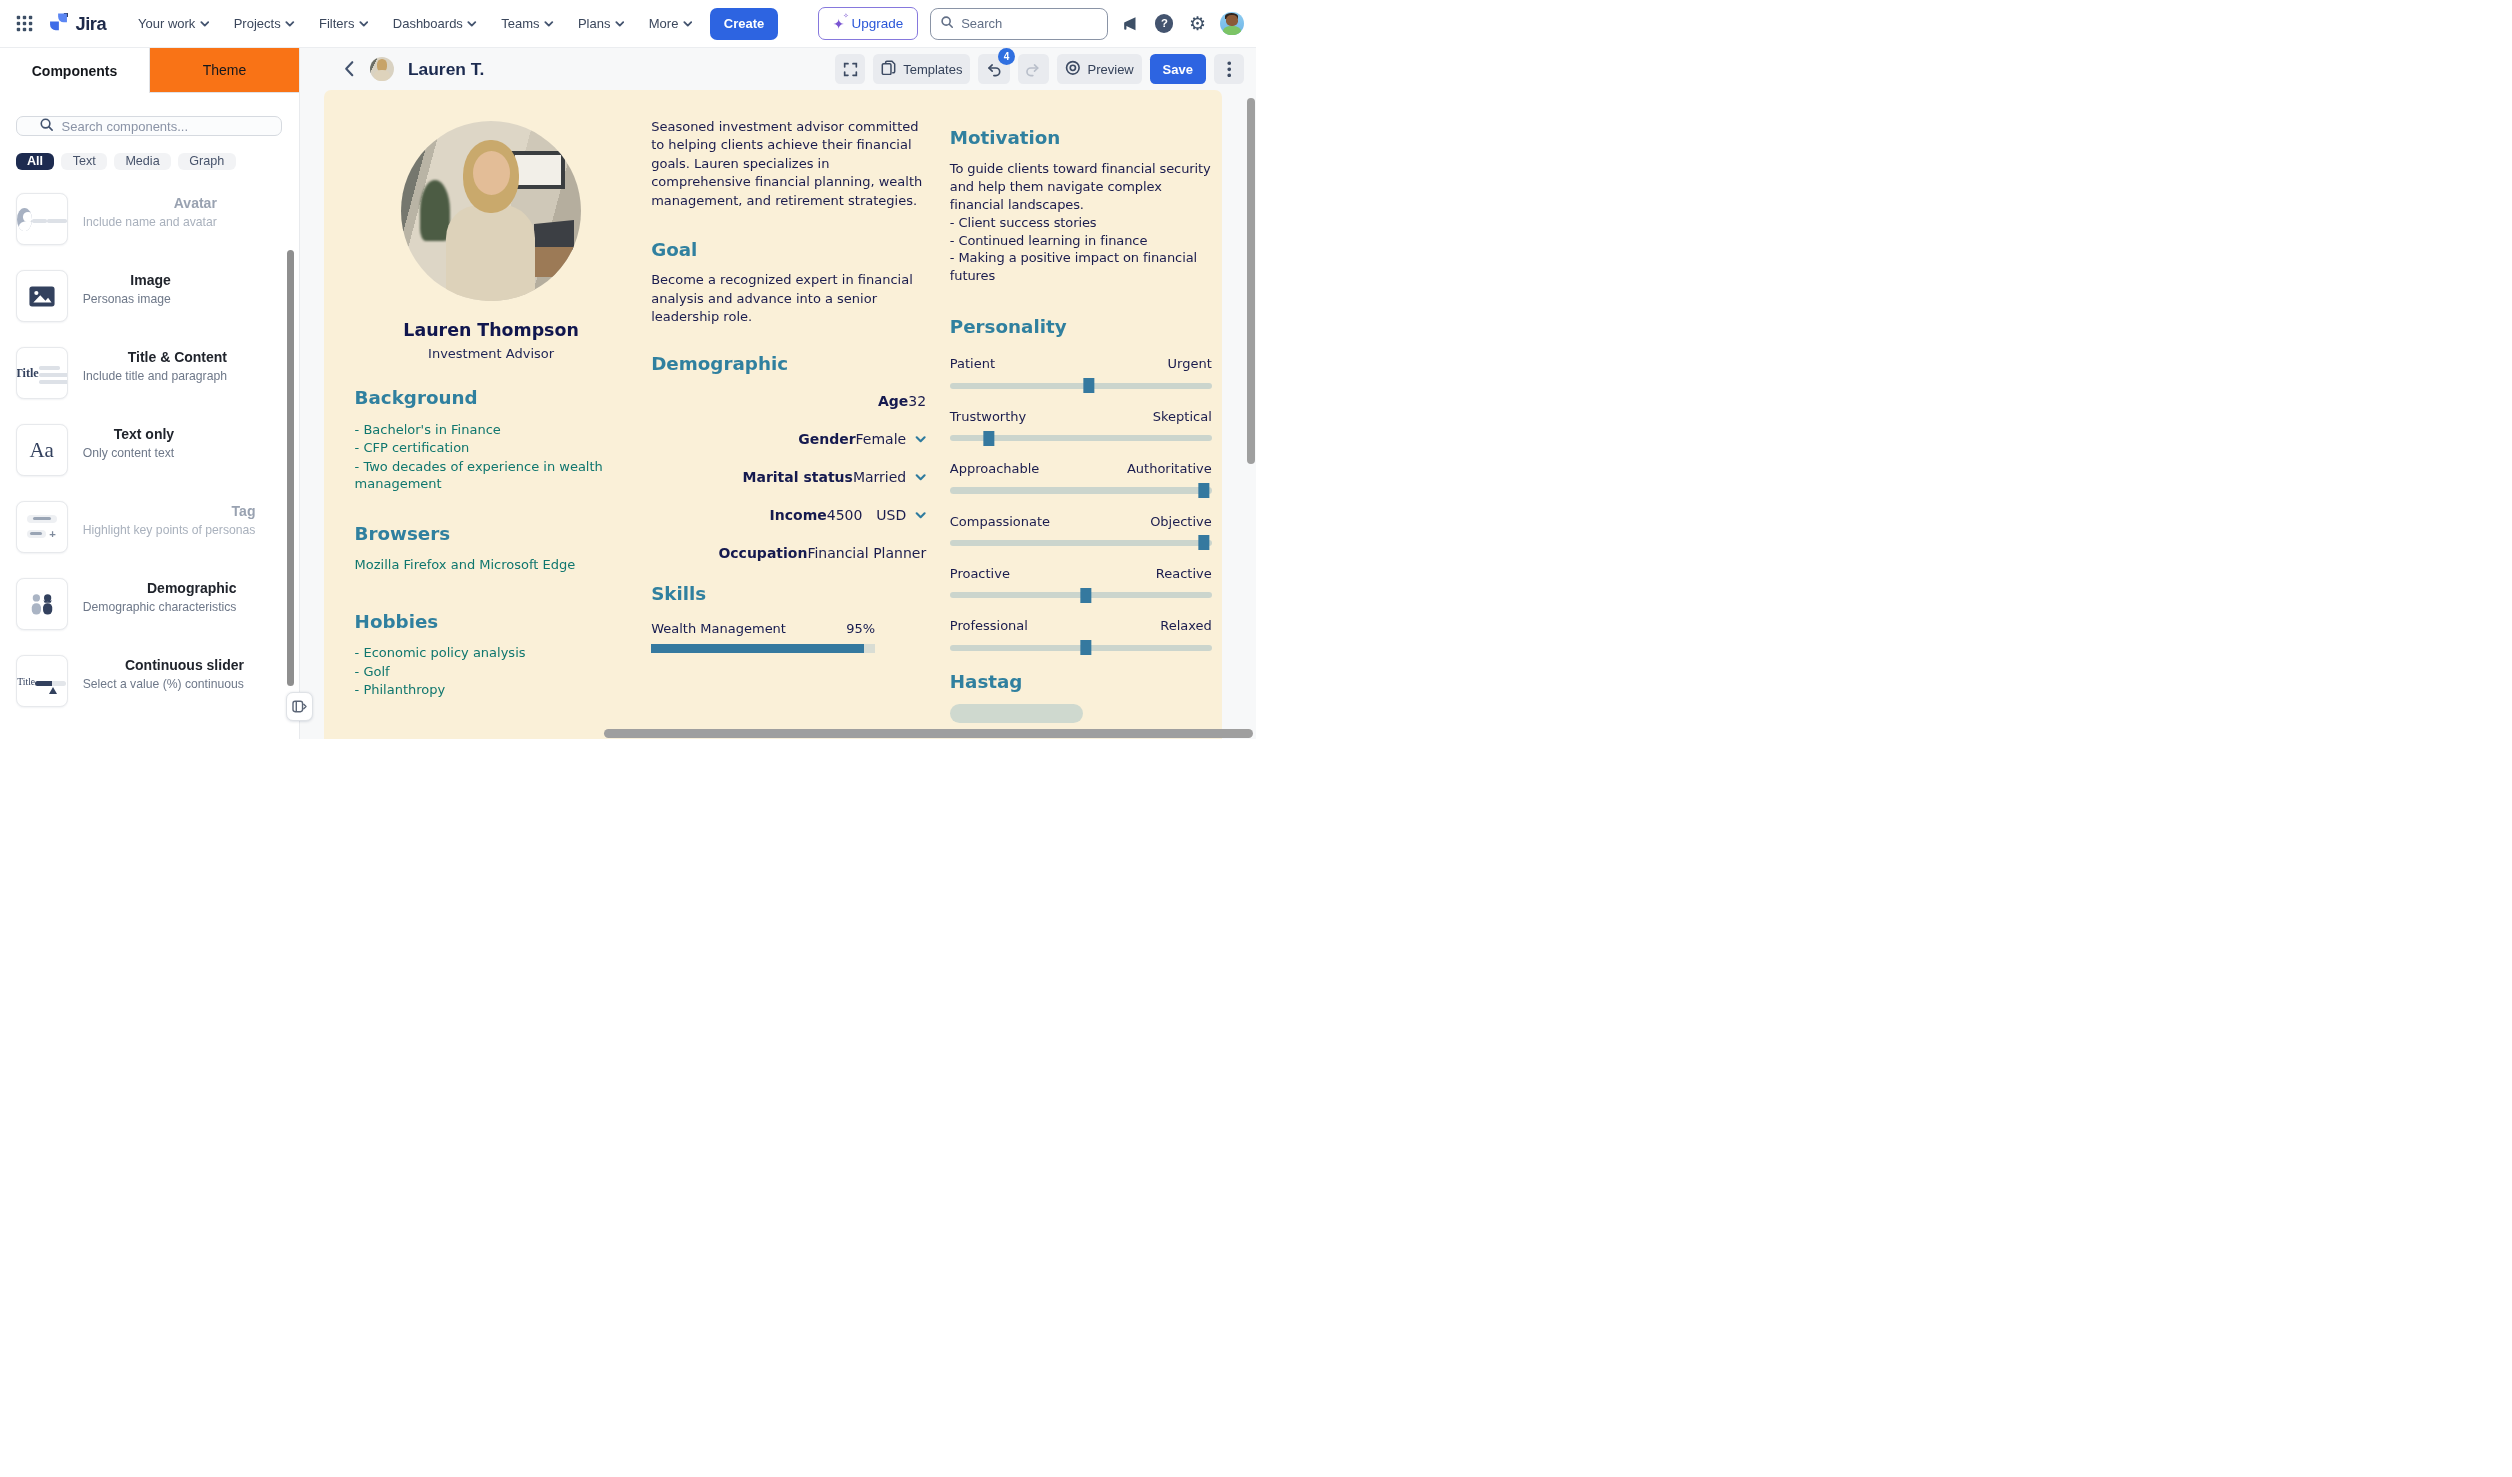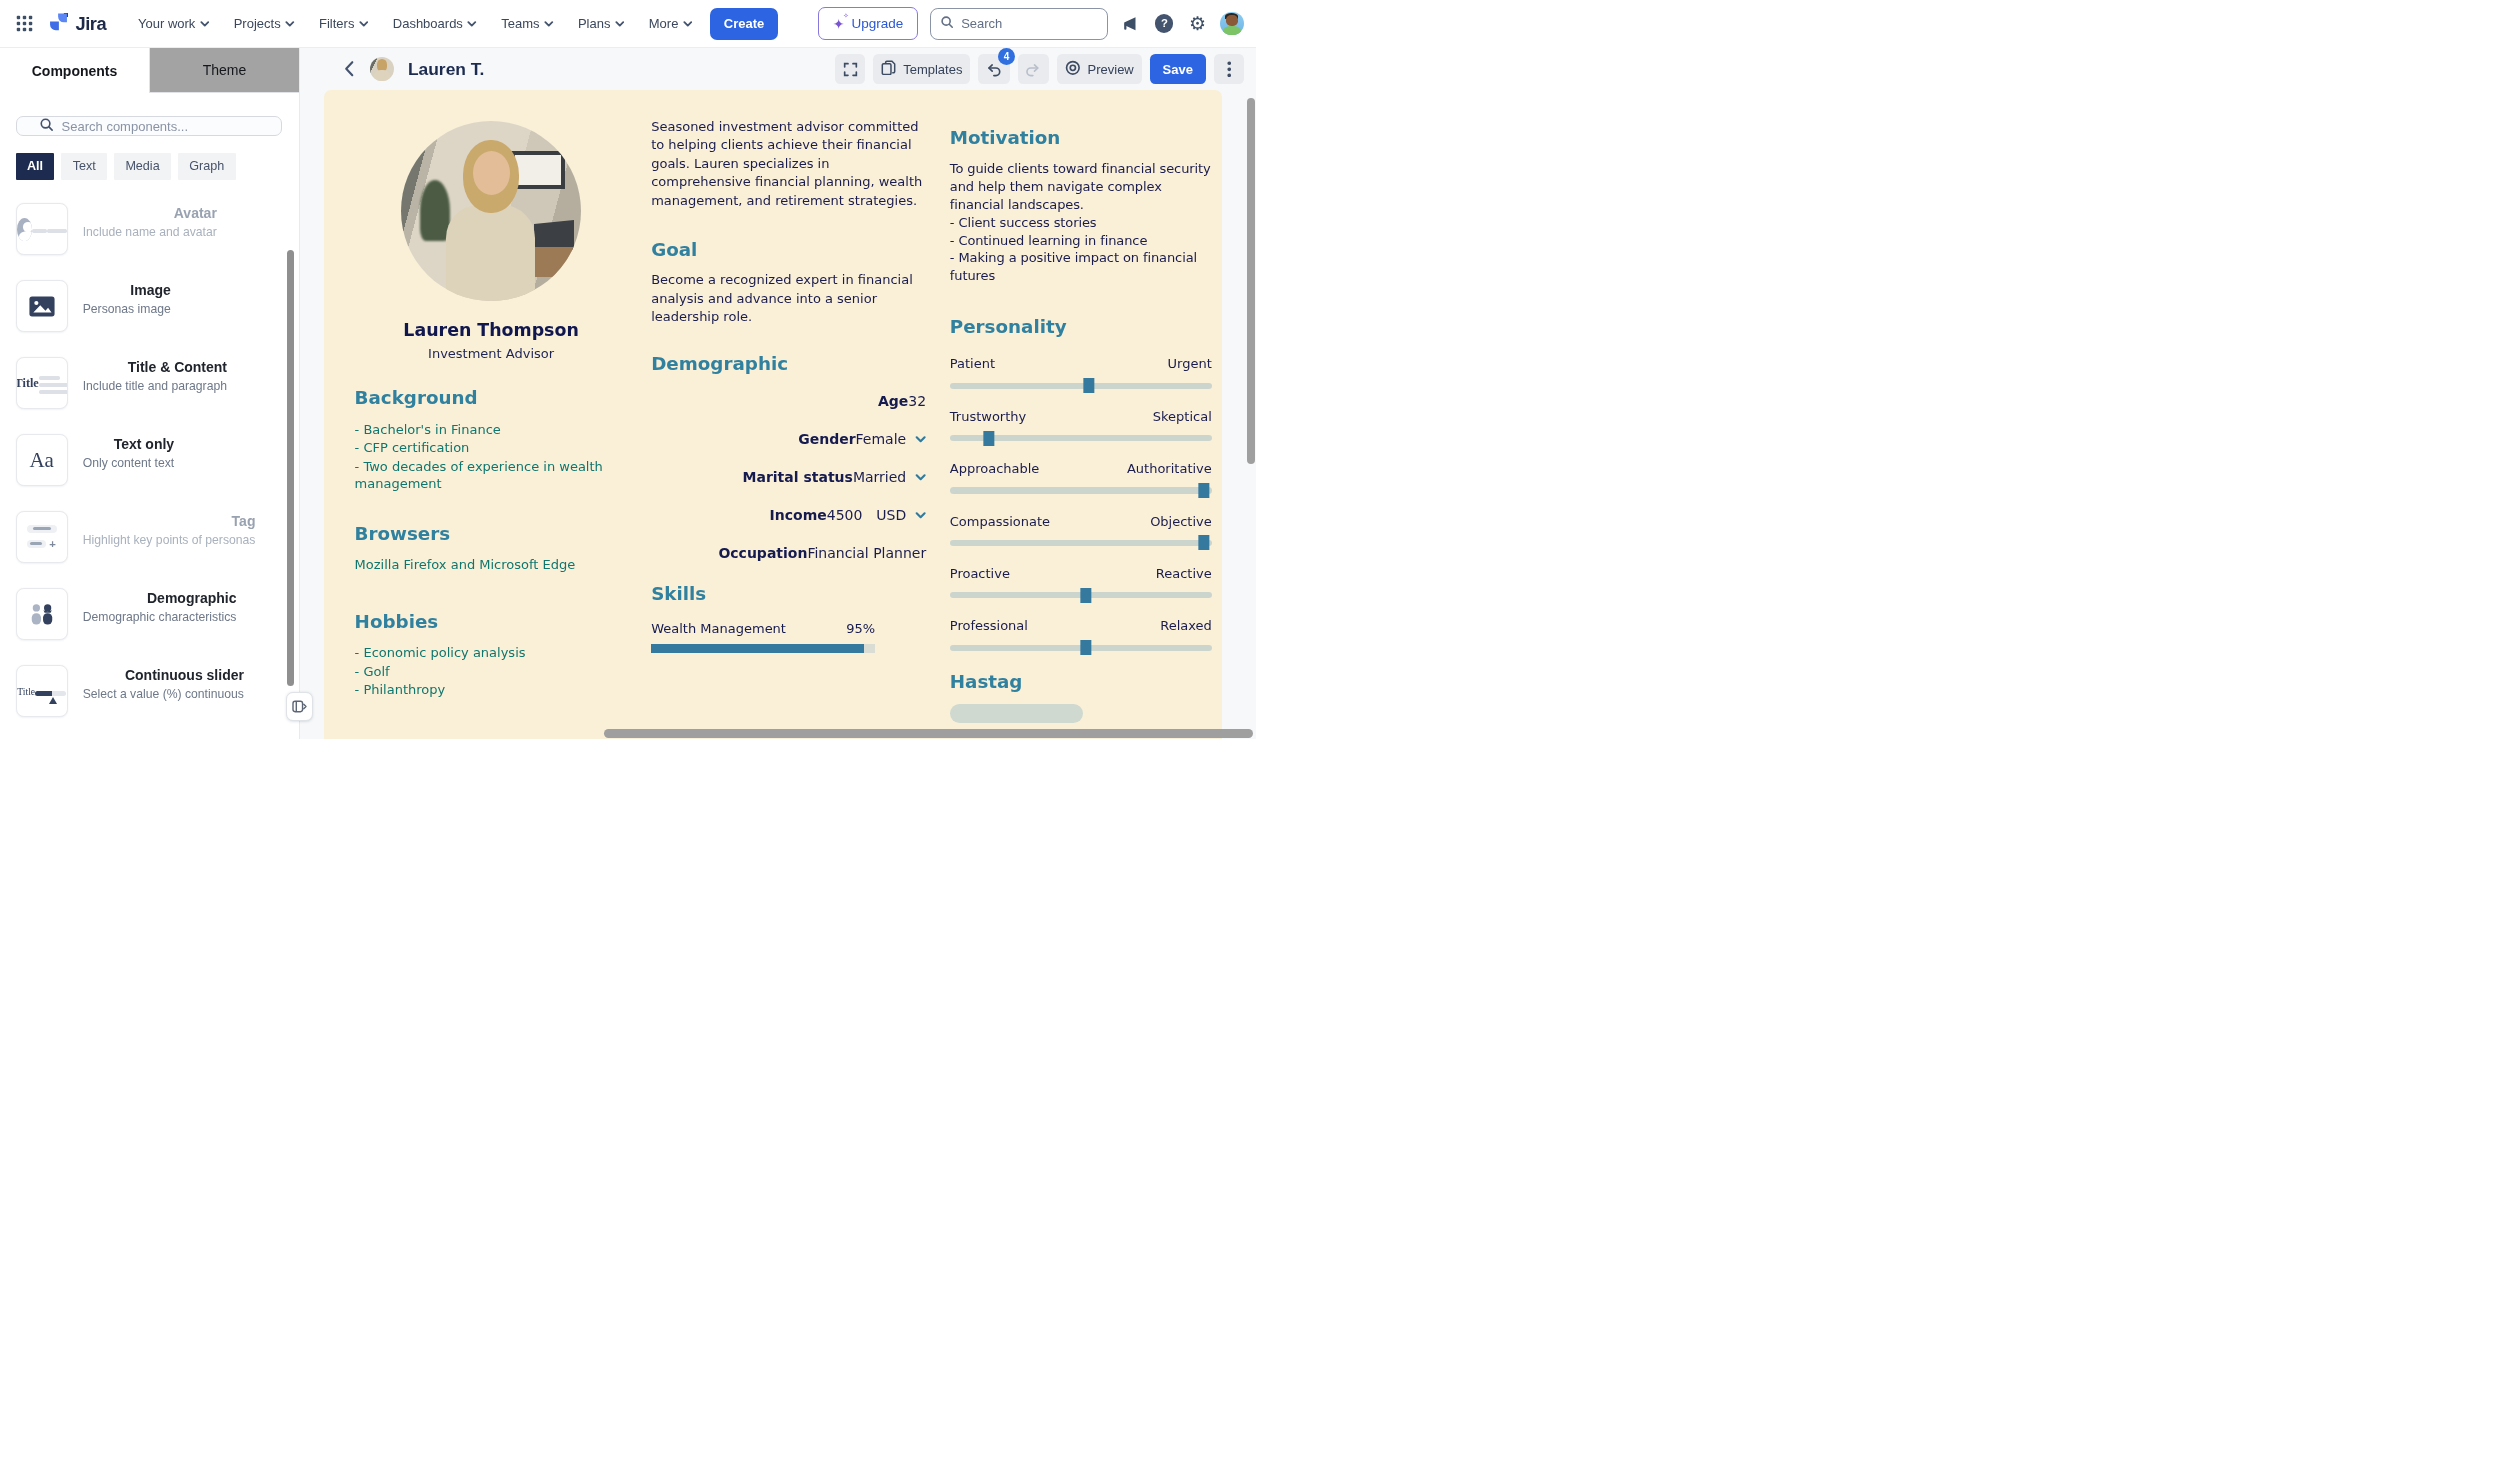--- a/index.html
+++ b/index.html
@@ -46,29 +46,29 @@
 
   
   .workspace { flex:1; display:flex; min-height:0; }
 
   
   .sidebar { width:300px; flex:0 0 auto; background:#fff; position:relative; border-right:0.9px solid #e8eaed; }
   .side-tabs { display:flex; height:45px; }
   .side-tab { flex:1; display:flex; align-items:center; justify-content:center; font-size:14px;
     cursor:pointer; color:#14171c; }
   .side-tab.active { background:#fff; font-weight:700; }
-  .side-tab.inactive { background:#a3a3a3; border-left:0.9px solid #e0e2e6; border-bottom:0.9px solid #e0e2e6;text-align:center; }
+  .side-tab.inactive { background:#f97316; border-left:0.9px solid #e0e2e6; border-bottom:0.9px solid #e0e2e6;text-align:center; }
   .side-content { padding:23px 17.4px 0 15.7px; }
   .comp-search { display:flex; align-items:center; gap:7.9px; height:20px; border:0.9px solid #d6dae0;
     border-radius:7px; background:#fbfcfd; padding:0 22px; }
   .comp-search input { border:none; outline:none; background:transparent; width:100%;
     font-size:13px; color:#42526e; font-family:inherit; }
   .comp-search input::placeholder { color:#8a93a6; }
   .chips { display:flex; gap:7px; margin-top:16.6px; }
-  .chip { height:27px; padding:0 11.3px; display:flex; align-items:center; border-radius:1px;
+  .chip { height:17px; padding:0 11.3px; display:flex; align-items:center; border-radius:6px;
     font-size:12.6px; background:#f2f3f5; color:#47536b; cursor:pointer; }
   .chip.active { background:#1d2b50; color:#fff; font-weight:600; }
   .comp-list { margin-top:23.6px; display:flex; flex-direction:column; gap:25px; }
   .comp-item { display:flex; gap:15px; cursor:grab; }
   .comp-tile { width:52px; height:52px; flex:0 0 auto; background:#fff; border:0.9px solid #e7e9ec;
     border-radius:7.9px; box-shadow:0 0.9px 1.7px rgba(9,30,66,.06); display:flex; flex-direction:row;
     align-items:center; justify-content:center; overflow:hidden; }
   .comp-txt { padding-top:1.7px;text-align:right; }
   .comp-title { font-size:14px; font-weight:700; color:#20242c; }
   .comp-desc { font-size:12.2px; color:#6e7889; margin-top:3.5px; line-height:1.32; max-width:183px; }

